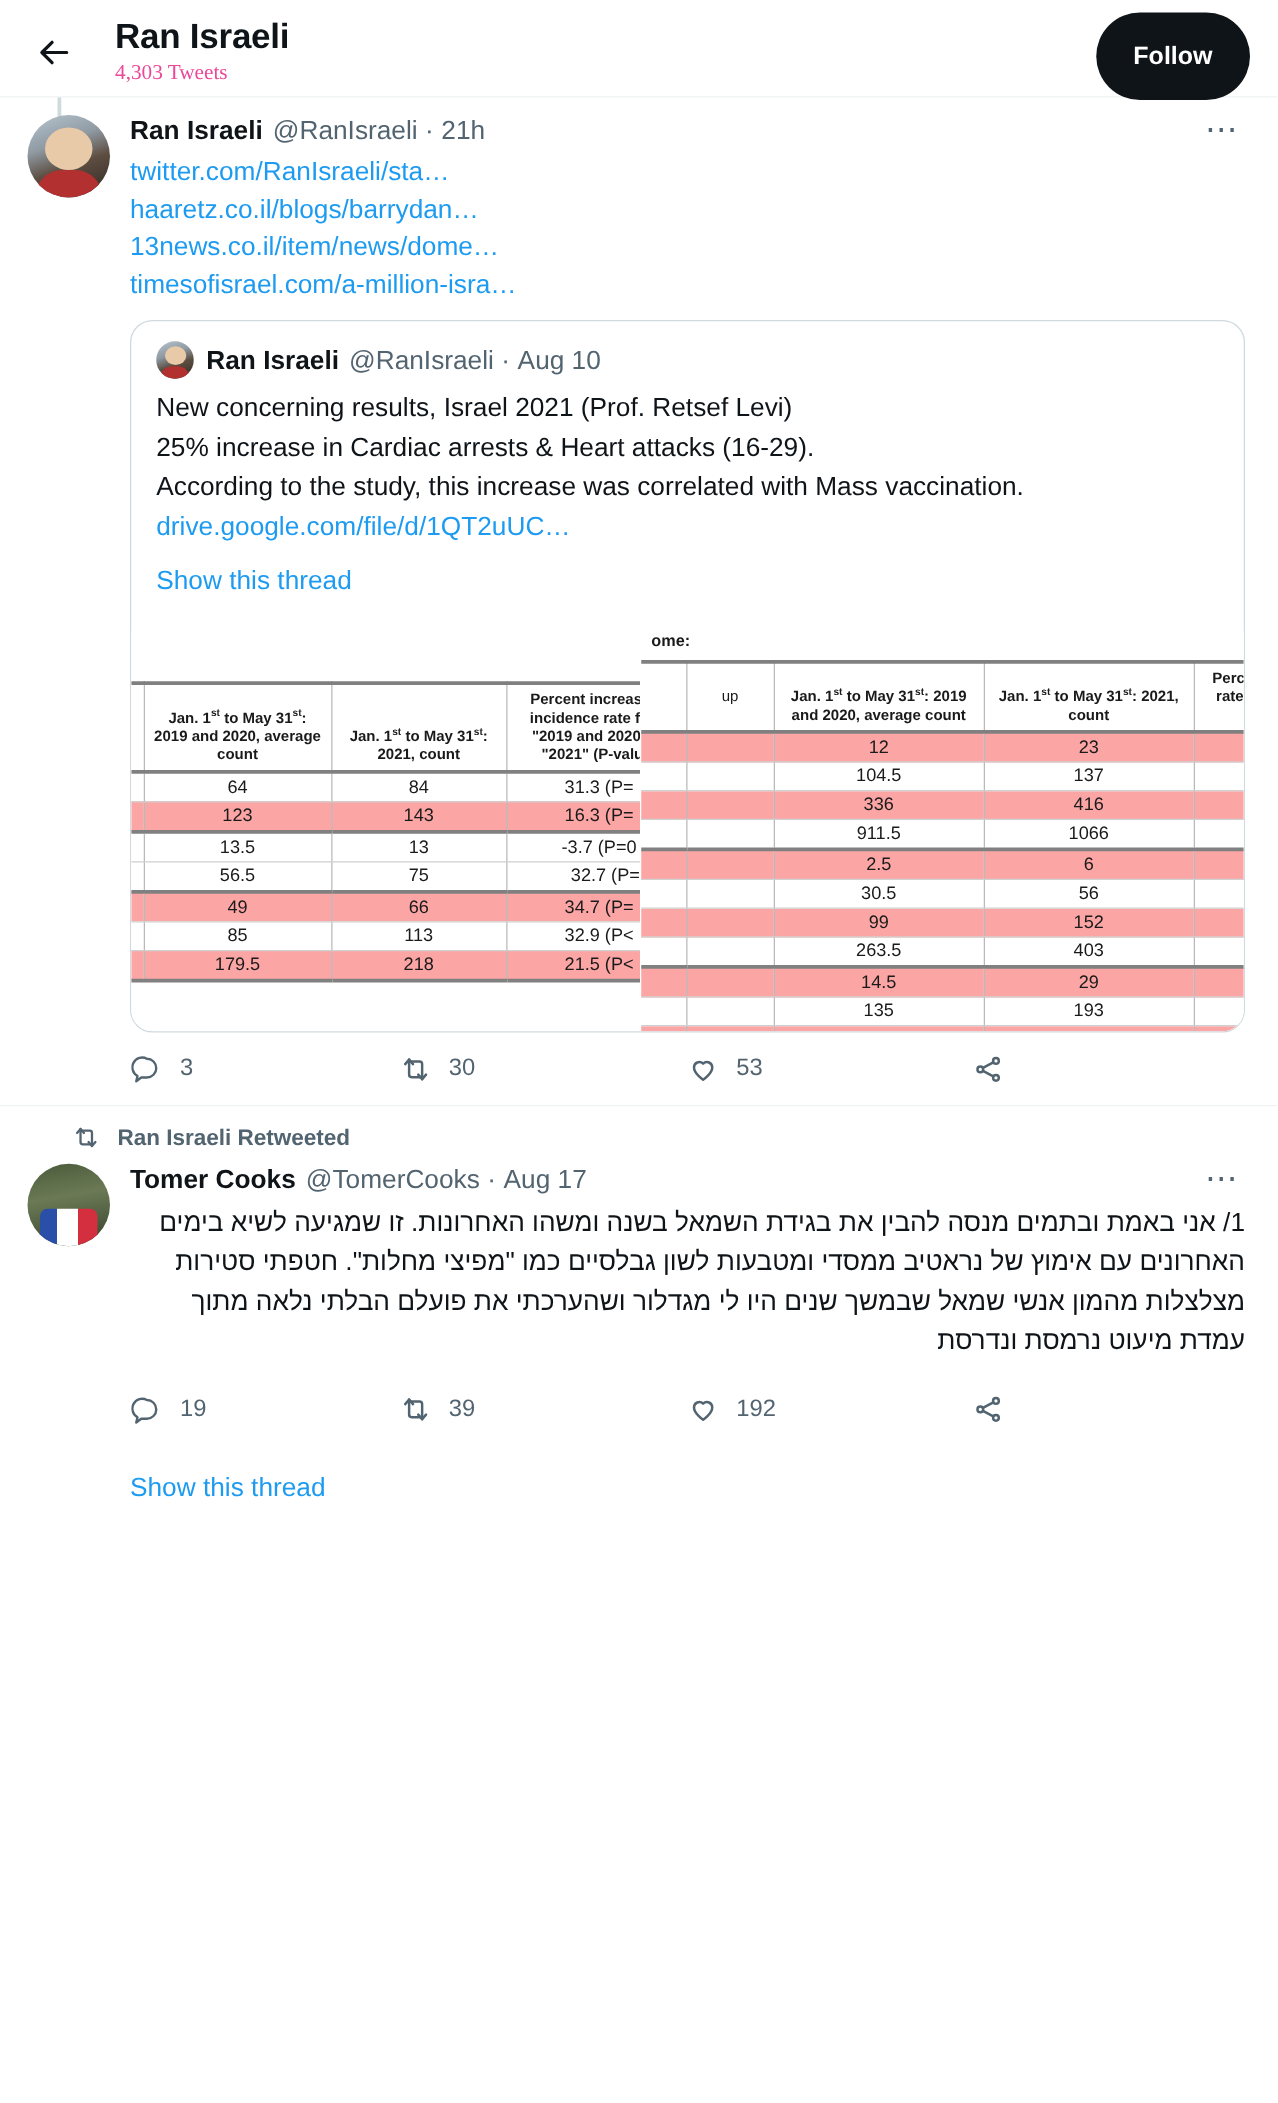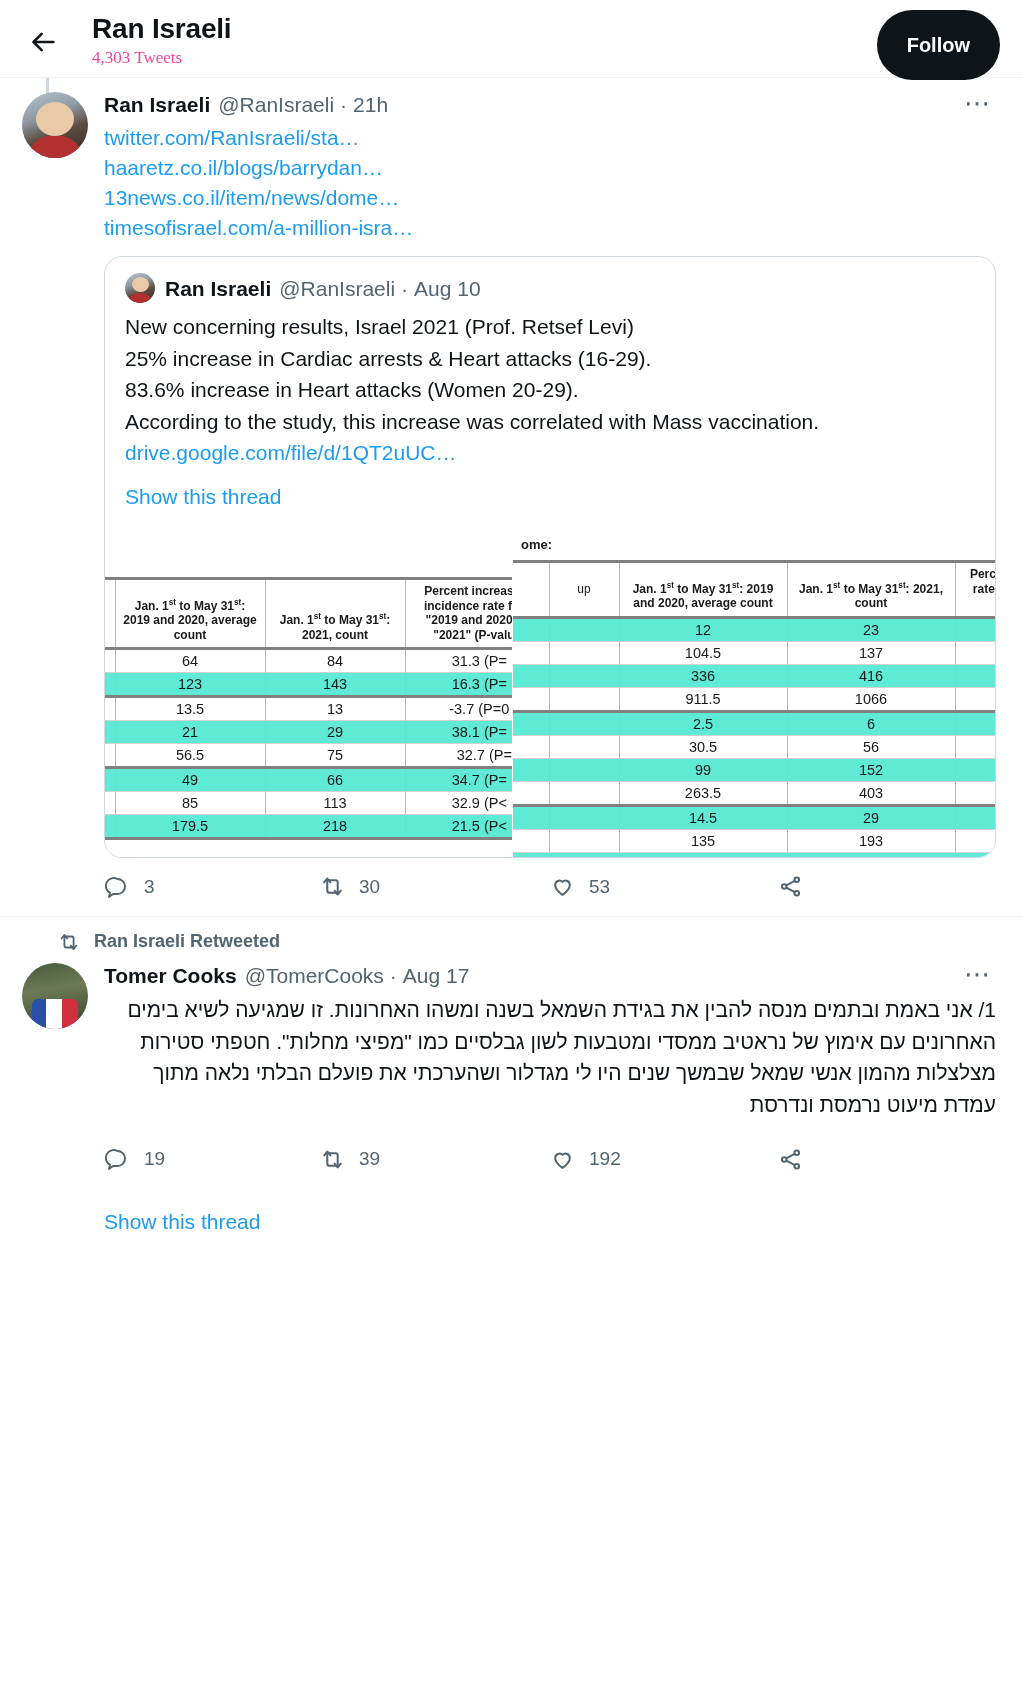--- a/index.html
+++ b/index.html
@@ -150,21 +150,21 @@
     font-weight: 400;
     white-space: nowrap;
   }
   .tbl th {
     font-weight: 700; font-size: 12px; line-height: 1.22;
     vertical-align: bottom; white-space: normal; padding: 4px 6px 5px 6px;
   }
   .tbl thead tr { border-top: 3px solid #808080; }
   .tbl thead { border-bottom: 3px solid #808080; }
   .tbl tbody tr td { border-bottom: 1px solid #d0d0d0; font-size: 14.5px; padding: 3px 6px; }
-  .tbl tbody tr.alt td { background: #5eead4; }
+  .tbl tbody tr.alt td { background: #fca5a5; }
   .tbl tbody tr.grp td { border-top: 3px solid #808080; }
   .tbl tbody tr.last td { border-bottom: 3px solid #808080; }
   .tbl sup { font-size: 0.68em; vertical-align: super; }
 
   
   #table-left  { left: -22px; top: 40px; width: 470px; }
   #table-left table { width: 470px; }
   #table-right {
     left: 408px; top: -6px; width: 640px;
     box-shadow: -1px 0 0 #ffffff;
@@ -252,21 +252,20 @@
         <div class="quote-head">
           <div class="q-avatar"></div>
           <span class="t-name">Ran Israeli</span>
           <span class="t-handle">@RanIsraeli</span>
           <span class="t-dot">·</span>
           <span class="t-time">Aug 10</span>
         </div>
         <div class="quote-text">
           <div>New concerning results, Israel 2021 (Prof. Retsef Levi)</div>
           <div>25% increase in Cardiac arrests &amp; Heart attacks (16-29).</div>
-          <div>83.6% increase in Heart attacks (Women 20-29).</div>
           <div>According to the study, this increase was correlated with Mass vaccination.</div>
           <a class="link">drive.google.com/file/d/1QT2uUC…</a>
         </div>
         <div class="show-thread">Show this thread</div>
       </div>
 
       <div class="table-media">
 
         <div class="tbl" id="table-left">
           <table>
@@ -295,26 +294,20 @@
                   <td style="border-left: none;"></td>
                   <td>123</td>
                   <td>143</td>
                   <td style="border-right: none;">16.3 (P=</td>
                 </tr>
                 <tr class=" grp">
                   <td style="border-left: none;"></td>
                   <td>13.5</td>
                   <td>13</td>
                   <td style="border-right: none;">-3.7 (P=0</td>
-                </tr>
-                <tr class="alt">
-                  <td style="border-left: none;"></td>
-                  <td>21</td>
-                  <td>29</td>
-                  <td style="border-right: none;">38.1 (P=</td>
                 </tr>
                 <tr>
                   <td style="border-left: none;"></td>
                   <td>56.5</td>
                   <td>75</td>
                   <td style="border-right: none; padding-left: 16px;">32.7 (P=</td>
                 </tr>
                 <tr class="alt grp">
                   <td style="border-left: none;"></td>
                   <td>49</td>

